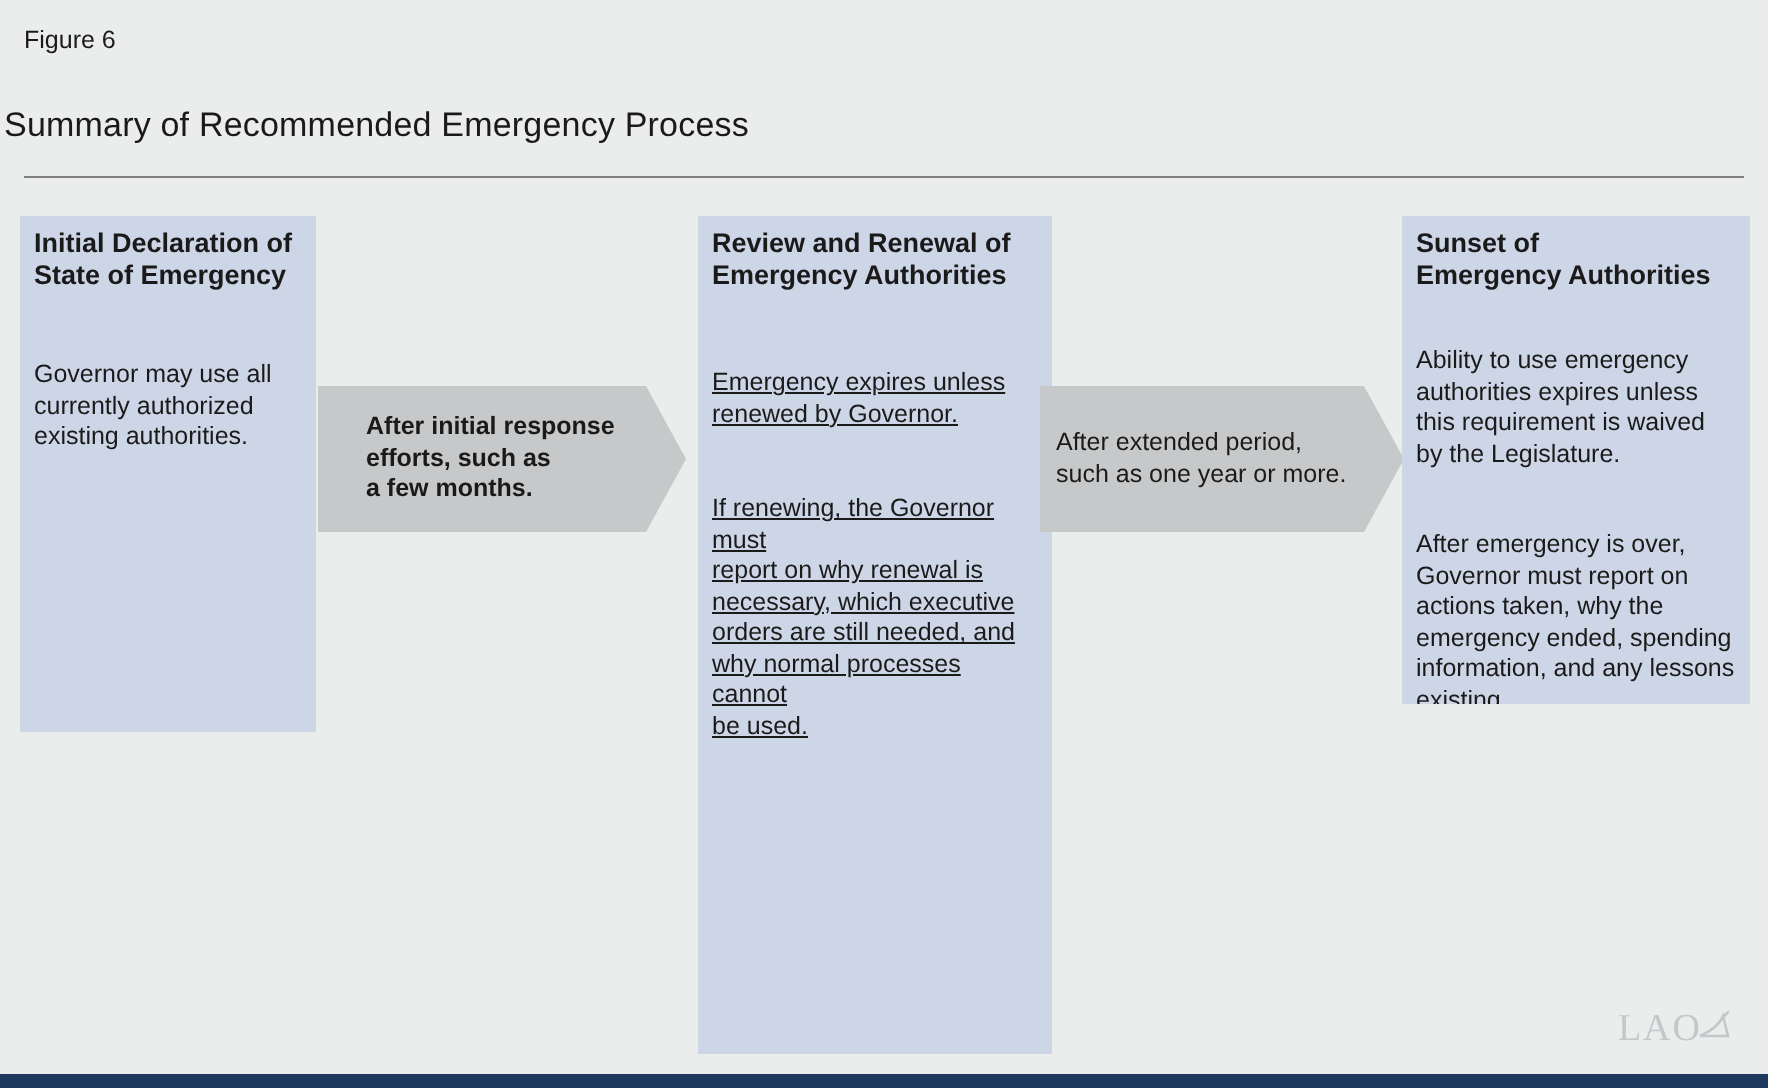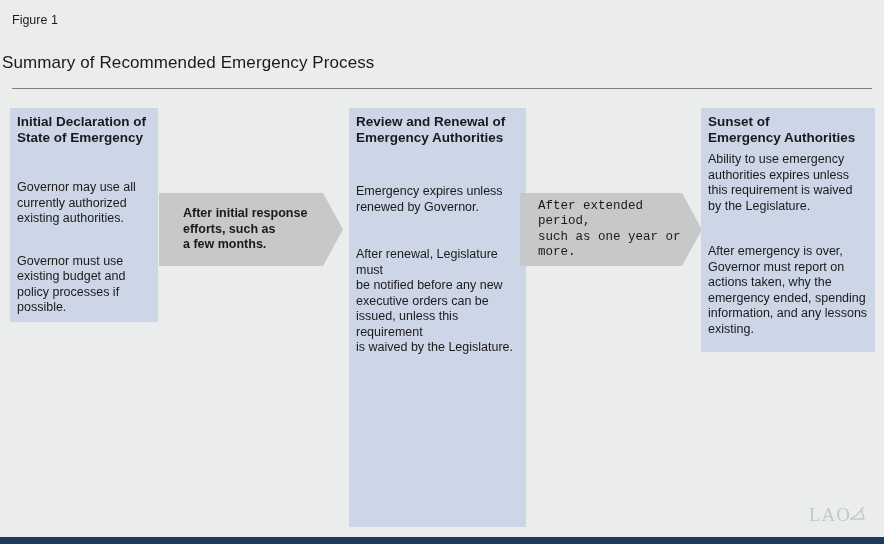--- a/index.html
+++ b/index.html
@@ -38,90 +38,87 @@
     background:var(--box-fill);
     padding:6px 7px 0 7px;
     font-size:12.5px;line-height:15.5px;
     overflow:hidden;
   }
   .box-title{
     font-size:13.5px;font-weight:bold;line-height:16.2px;
     white-space:pre-line;
   }
   .box p{white-space:pre-line;}
-  .box-1{left:10px;width:148px;height:214px;}
+  .box-1{left:10px;width:148px;height:258px;}
   .box-1 .box-title{margin-bottom:34px;}
   .box-1 p{margin-bottom:27px;}
   .box-2{left:349px;width:177px;height:419px;}
   .box-2 .box-title{margin-bottom:38px;}
-  .box-2 p{margin-bottom:32px;}
+  .box-2 p{margin-bottom:32px;text-decoration:underline;}
   .box-3{left:701px;width:174px;height:244px;}
-  .box-3 .box-title{margin-bottom:6px;}
+  .box-3 .box-title{margin-bottom:27px;}
   .box-3 p{margin-bottom:30px;}
   .arrow{
     position:absolute;top:193px;height:73px;
     background:var(--arrow-fill);
     display:flex;align-items:center;
     clip-path:polygon(0 0,calc(100% - 20px) 0,100% 50%,calc(100% - 20px) 100%,0 100%);
     font-size:12.5px;line-height:15.5px;
   }
   .arrow-label{white-space:pre-line;}
   .arrow-1{left:159px;width:184px;}
   .arrow-1 .arrow-label{padding-left:24px;font-weight:bold;}
   .arrow-2{left:520px;width:182px;}
-  .arrow-2 .arrow-label{padding-left:18px;font-family:Liberation Mono, monospace;}
+  .arrow-2 .arrow-label{padding-left:8px;}
   .lao-logo{
     position:absolute;right:18px;top:504px;
     display:flex;align-items:flex-start;
     color:var(--logo);
     font-family:"Liberation Serif","DejaVu Serif",serif;
     font-size:19px;letter-spacing:1px;line-height:22px;
     user-select:none;
   }
   .lao-quill{margin-left:-2px;margin-bottom:2px;}
   .footer-bar{
     position:absolute;left:0;bottom:0;width:884px;height:7px;
     background:var(--footer);
   }
 </style>
 </head>
 <body>
 
-<div class="figure-label">Figure 1</div>
+<div class="figure-label">Figure 6</div>
 <h1 class="figure-title">Summary of Recommended Emergency Process</h1>
 <div class="title-rule"></div>
 
 <div class="box box-1">
   <div class="box-title">Initial Declaration of
 State of Emergency</div>
   <p>Governor may use all
 currently authorized
 existing authorities.</p>
-  <p>Governor must use
-existing budget and
-policy processes if
-possible.</p>
 </div>
 
 <div class="arrow arrow-1">
   <div class="arrow-label">After initial response
 efforts, such as
 a few months.</div>
 </div>
 
 <div class="box box-2">
   <div class="box-title">Review and Renewal of
 Emergency Authorities</div>
   <p>Emergency expires unless
 renewed by Governor.</p>
-  <p>After renewal, Legislature must
-be notified before any new
-executive orders can be
-issued, unless this requirement
-is waived by the Legislature.</p>
+  <p>If renewing, the Governor must
+report on why renewal is
+necessary, which executive
+orders are still needed, and
+why normal processes cannot
+be used.</p>
 
 </div>
 
 <div class="arrow arrow-2">
   <div class="arrow-label">After extended period,
 such as one year or more.</div>
 </div>
 
 <div class="box box-3">
   <div class="box-title">Sunset of

